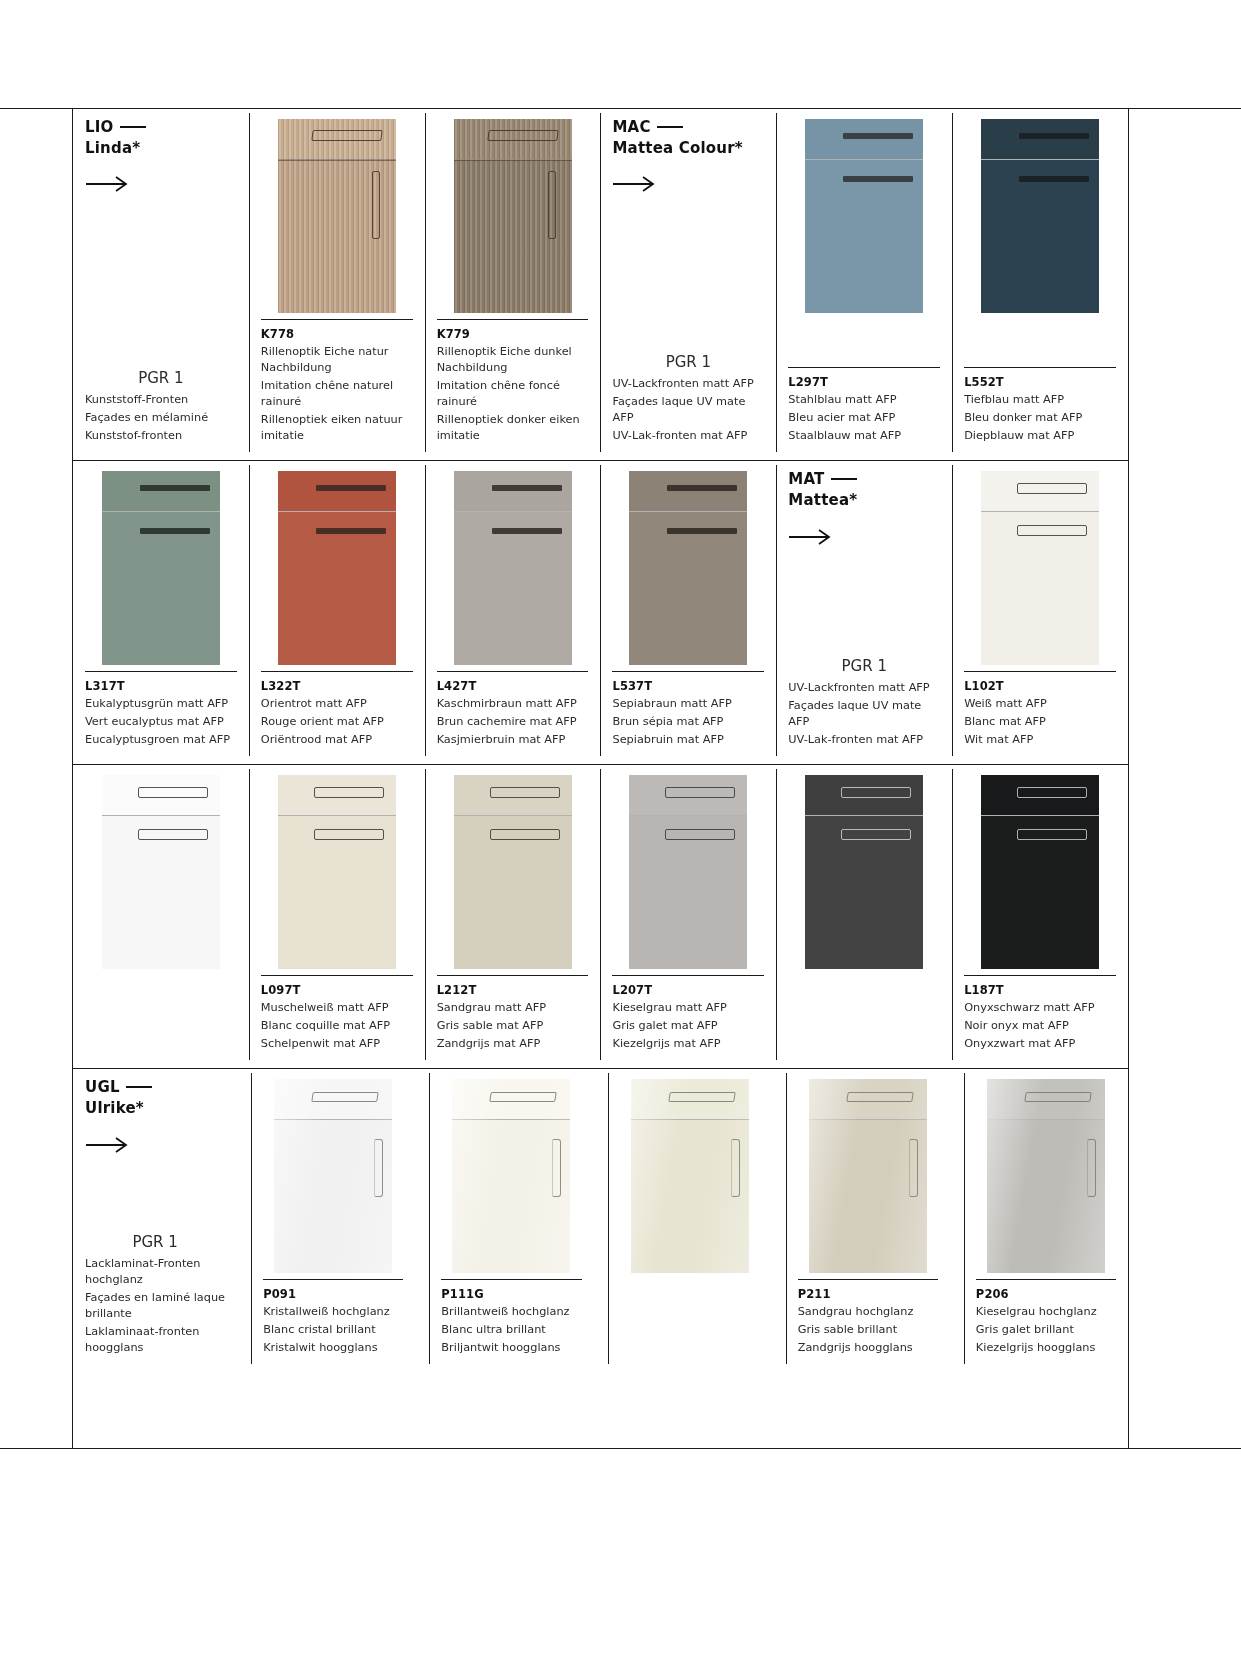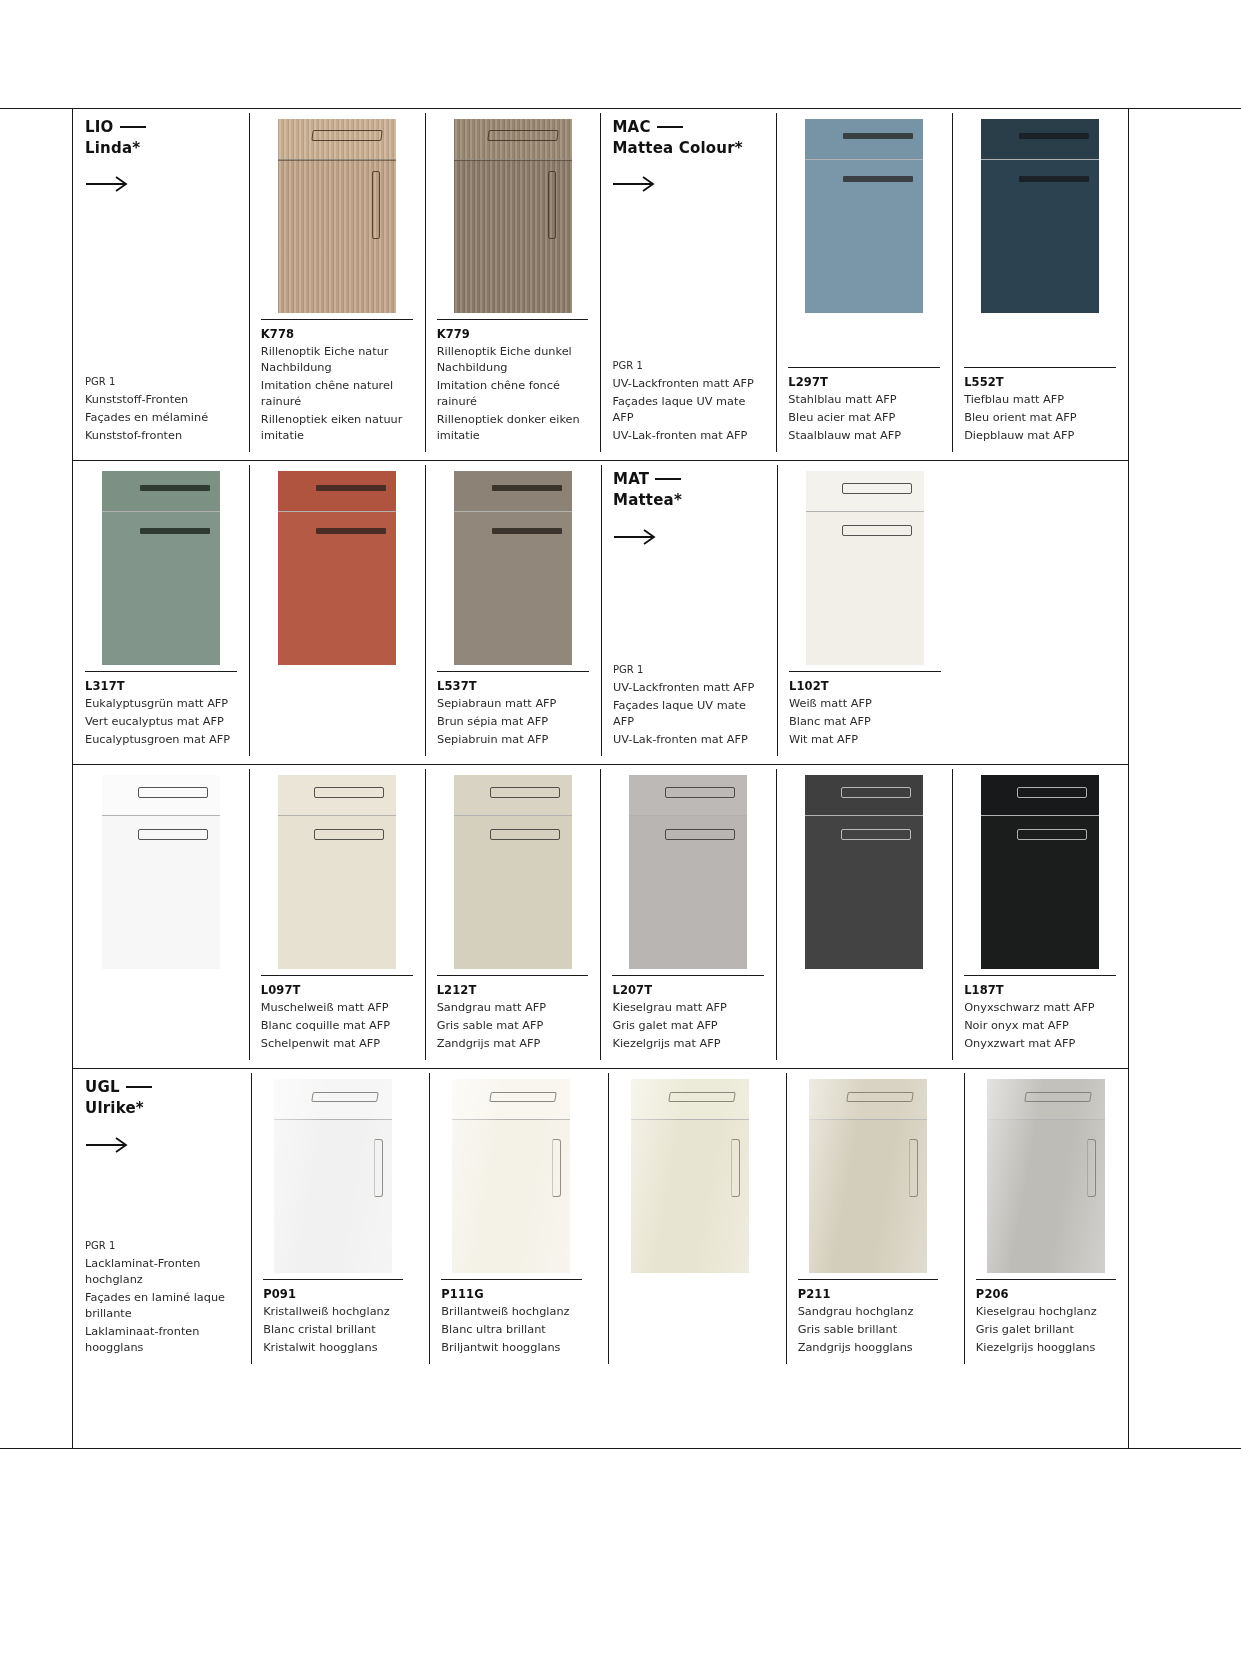--- a/index.html
+++ b/index.html
@@ -78,21 +78,21 @@
   .h-wood-top { position:absolute; top:11px; left:34px; right:14px; height:11px;
                 border:1.8px solid rgba(70,52,38,.9); border-radius:2px; transform:skewX(-7deg); }
   .h-wood-side{ position:absolute; top:52px; right:16px; width:8px; height:68px;
                 border:1.8px solid rgba(70,52,38,.85); border-radius:2px; }
   .wood-gap   { position:absolute; left:0; right:0; top:40px; height:1.5px; background:rgba(70,52,38,.55); }
 
   
   .cap-rule { height:1px; background:#1a1a1a; margin:6px 0 7px 0; }
   .code { font-size:11.5px; font-weight:700; color:#111; letter-spacing:.1px; margin-bottom:3px; }
   .desc { font-size:11.3px; color:#2b2b2b; line-height:1.42; margin-bottom:2px; }
-  .pgr { font-size:10px; color:#2b2b2b; line-height:1.42; margin-bottom:3px; }
+  .pgr { font-size:15px; color:#2b2b2b; line-height:1.42; margin-bottom:3px;text-align:center; }
   .caption-block { margin-top:auto; }
 </style>
 </head>
 <body>
 
 <div class="page">
 
   <div class="rule-top"></div>
   <div class="rule-left-v"></div>
   <div class="rule-right-v"></div>
@@ -202,21 +202,21 @@
                 <div class="body" style="background:#2c4250"></div>
                 <div class="gap"></div>
                 <div class="h-bar top" style="background:#1b2227"></div>
                 <div class="h-bar low" style="background:#1b2227"></div>
               </div>
             </div>
             <div class="caption-block">
               <div class="cap-rule"></div>
               <div class="code">L552T</div>
               <div class="desc">Tiefblau matt AFP</div>
-              <div class="desc">Bleu orient mat AFP</div>
+              <div class="desc">Bleu donker mat AFP</div>
               <div class="desc">Diepblauw mat AFP</div>
             </div>
           </div>
         </div>
       </div>
       <div class="band">
         <div class="cell">
           <div class="cell-inner">
             <div class="door-wrap">
               <div class="door">
@@ -239,20 +239,47 @@
         <div class="cell">
           <div class="cell-inner">
             <div class="door-wrap">
               <div class="door">
                 <div class="drawer" style="background:#b1543f"></div>
                 <div class="body" style="background:#b55a45"></div>
                 <div class="gap"></div>
                 <div class="h-bar top" style="background:#4a2e25"></div>
                 <div class="h-bar low" style="background:#4a2e25"></div>
               </div>
+            </div>
+            <div class="caption-block">
+              <div class="cap-rule"></div>
+              <div class="code">L322T</div>
+              <div class="desc">Orientrot matt AFP</div>
+              <div class="desc">Rouge orient mat AFP</div>
+              <div class="desc">Oriëntrood mat AFP</div>
+            </div>
+          </div>
+        </div>
+        <div class="cell">
+          <div class="cell-inner">
+            <div class="door-wrap">
+              <div class="door">
+                <div class="drawer" style="background:#aaa69f"></div>
+                <div class="body" style="background:#afaba4"></div>
+                <div class="gap"></div>
+                <div class="h-bar top" style="background:#3f3c38"></div>
+                <div class="h-bar low" style="background:#3f3c38"></div>
+              </div>
+            </div>
+            <div class="caption-block">
+              <div class="cap-rule"></div>
+              <div class="code">L427T</div>
+              <div class="desc">Kaschmirbraun matt AFP</div>
+              <div class="desc">Brun cachemire mat AFP</div>
+              <div class="desc">Kasjmierbruin mat AFP</div>
             </div>
           </div>
         </div>
         <div class="cell">
           <div class="cell-inner">
             <div class="door-wrap">
               <div class="door">
                 <div class="drawer" style="background:#8d8276"></div>
                 <div class="body" style="background:#92877b"></div>
                 <div class="gap"></div>

